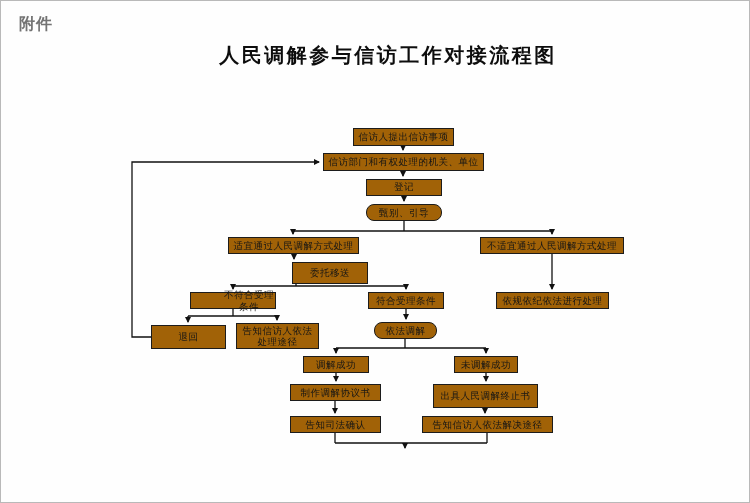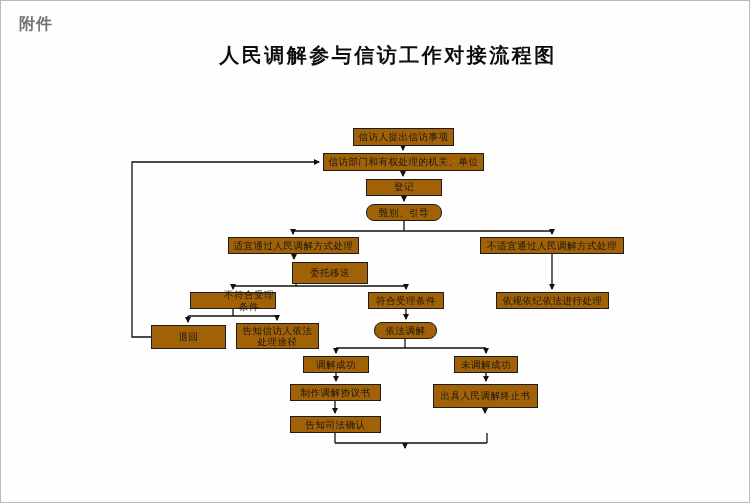--- a/index.html
+++ b/index.html
@@ -115,15 +115,16 @@
     <div class="node" style="left:495px;top:291px;width:113px;height:17px;">依规依纪依法进行处理</div>
     <div class="node" style="left:150px;top:324px;width:75px;height:24px;">退回</div>
     <div class="node" style="left:235px;top:322px;width:83px;height:26px;">告知信访人依法
 处理途径</div>
     <div class="node" style="left:373px;top:321px;width:63px;height:17px;border-radius:8px;">依法调解</div>
     <div class="node" style="left:302px;top:355px;width:66px;height:17px;">调解成功</div>
     <div class="node" style="left:453px;top:355px;width:64px;height:17px;">未调解成功</div>
     <div class="node" style="left:289px;top:383px;width:91px;height:17px;">制作调解协议书</div>
     <div class="node" style="left:432px;top:383px;width:105px;height:24px;">出具人民调解终止书</div>
     <div class="node" style="left:289px;top:415px;width:91px;height:17px;">告知司法确认</div>
+    <div class="node" style="left:421px;top:415px;width:131px;height:17px;">告知信访人依法解决途径</div>
 
   </div>
 </div>
 
 </body></html>

